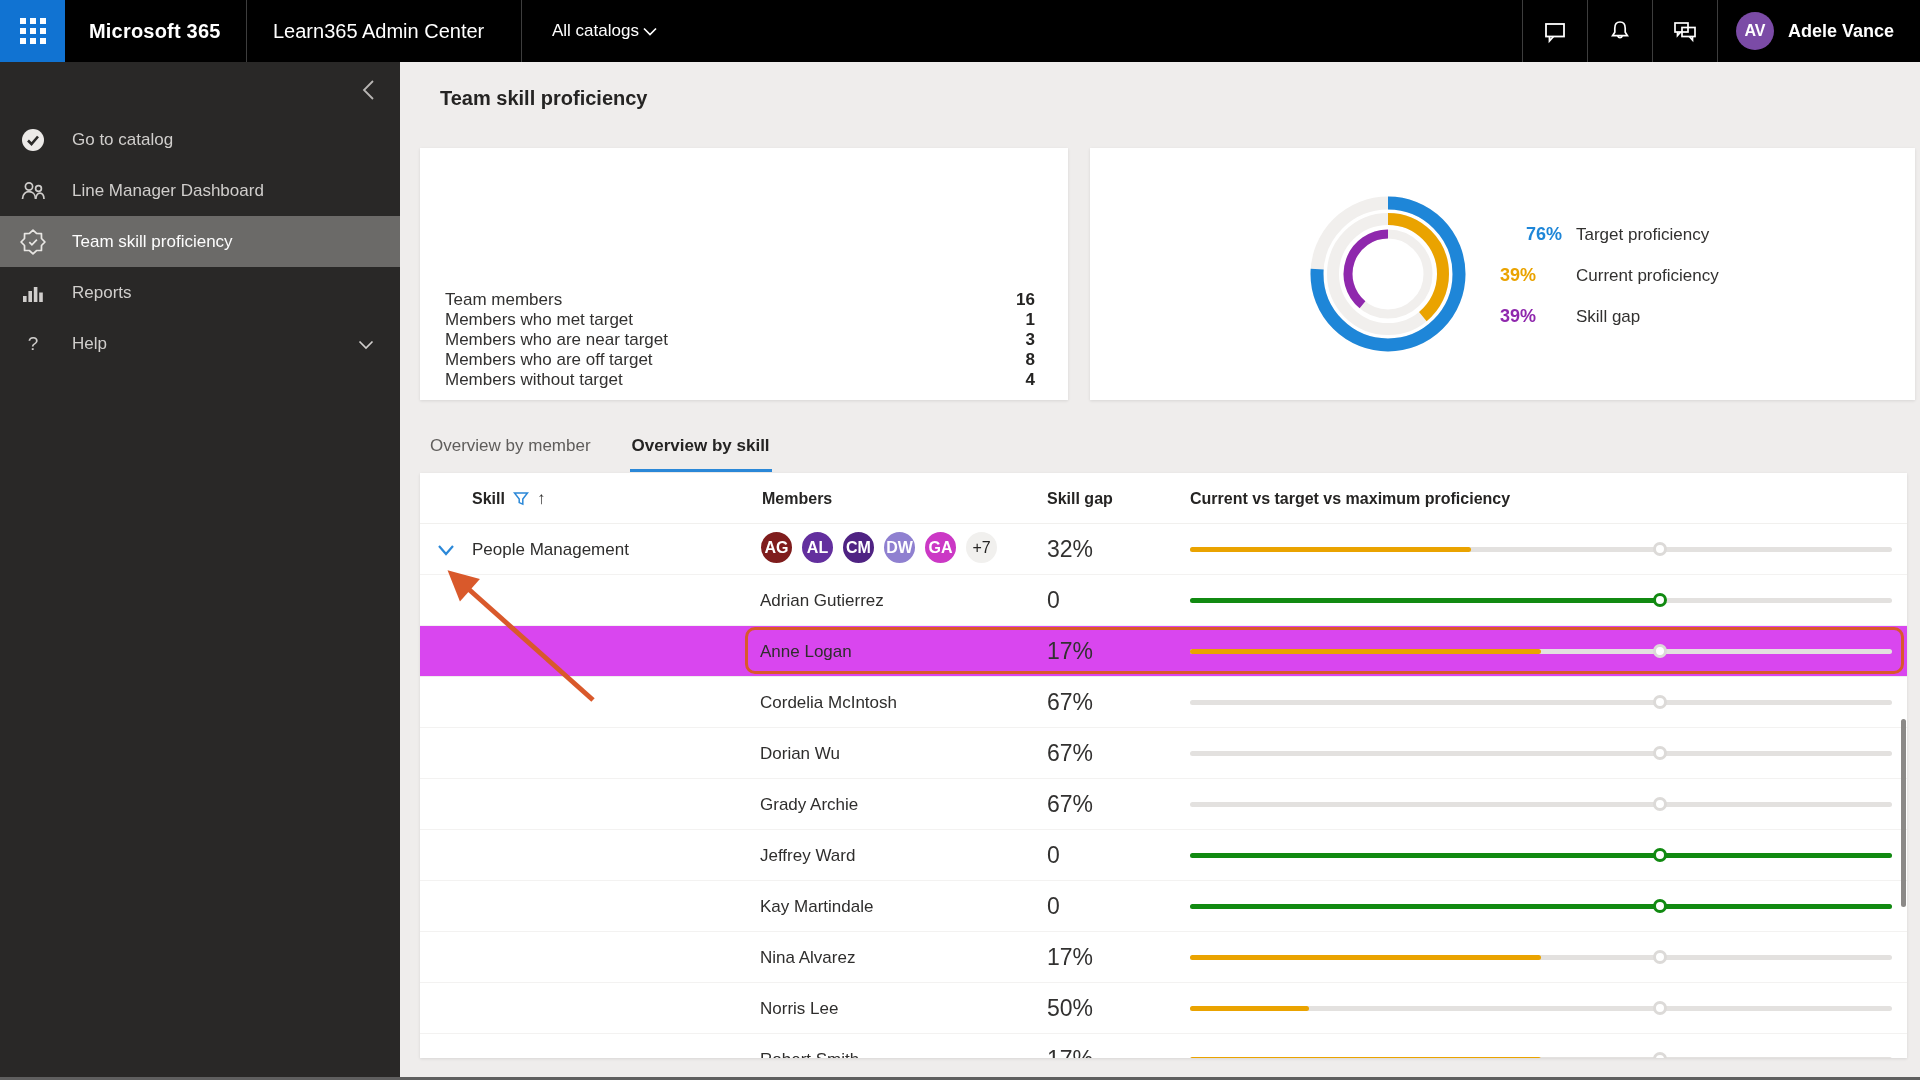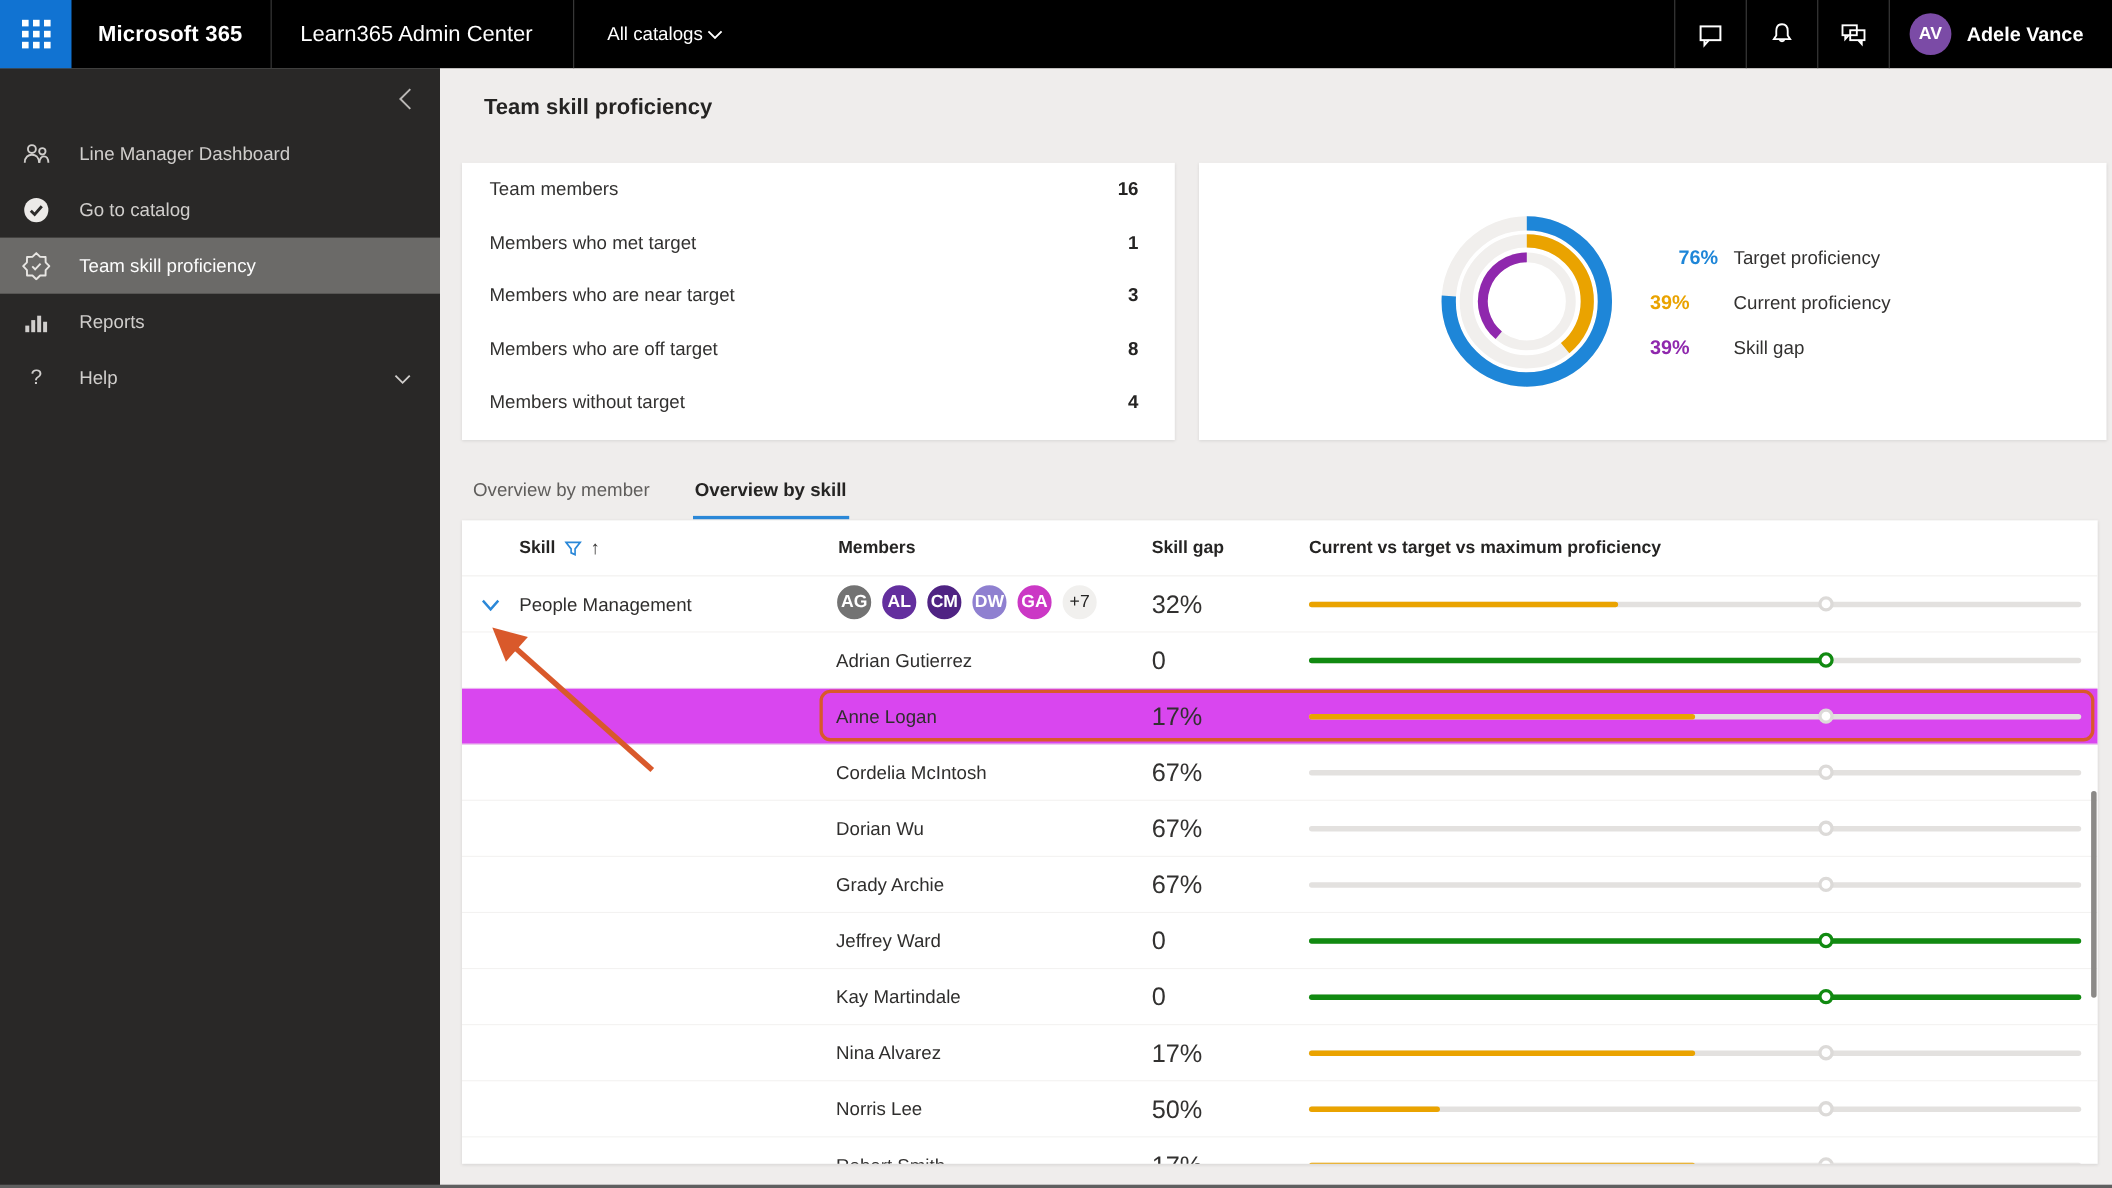--- a/index.html
+++ b/index.html
@@ -30,21 +30,21 @@
   .sb-item{height:51px;display:flex;align-items:center;padding-left:18px;color:#d0cecc;font-size:17px;cursor:pointer;position:relative;}
   .sb-item.selected{background:#6b6a68;color:#fdfdfd;}
   .sb-icon{width:30px;height:26px;display:flex;align-items:center;justify-content:center;margin-right:24px;flex:0 0 30px;}
   .sb-caret{position:absolute;right:26px;top:17px;}
 
   
   .main{position:absolute;left:400px;top:62px;width:1520px;height:1018px;background:#efedec;}
   .page-title{position:absolute;left:40px;top:25px;font-size:20px;font-weight:700;color:#252423;}
 
   .card{position:absolute;background:#fff;box-shadow:0 1px 3px rgba(0,0,0,.10);}
-  .card-summary{left:20px;top:86px;width:648px;height:252px;padding:14px 33px 24px 25px;display:flex;flex-direction:column;justify-content:space-between;}
+  .card-summary{left:20px;top:86px;width:648px;height:252px;padding:14px 33px 10px 25px;display:flex;flex-direction:column;justify-content:flex-end;}
   .stat-row{display:flex;align-items:center;justify-content:space-between;}
   .stat-label{font-size:17px;color:#323130;}
   .stat-value{font-size:17px;font-weight:700;color:#252423;}
 
   .card-donut{left:690px;top:86px;width:825px;height:252px;}
   .donut{position:absolute;left:198px;top:26px;}
   .legend{position:absolute;left:410px;top:66px;}
   .legend-row{height:41px;display:flex;align-items:center;}
   .legend-val{width:62px;font-size:18px;font-weight:700;}
   .legend-label{font-size:17px;color:#323130;margin-left:14px;}
@@ -151,37 +151,37 @@
 
   <div class="sidebar">
     <div class="sb-collapse">
       <svg width="14" height="24" viewBox="0 0 14 24">
           <polyline points="12,3 3,12 12,21" fill="none" stroke="#b8b6b4" stroke-width="1.8"></polyline>
         </svg>
     </div>
     <div class="sb-list" id="sidebar-mount">
         <div class="sb-item">
     <span class="sb-icon">
+            <svg width="26" height="26" viewBox="0 0 26 26">
+              <circle cx="13" cy="13" r="11" fill="#eceae8"></circle>
+              <path d="M8 13.5 L11.5 17 L18 9.5" fill="none" stroke="#2b2a29" stroke-width="2.6"></path>
+            </svg>
+          </span>
+    <span class="sb-label">Go to catalog</span>
+  </div>
+        <div class="sb-item">
+    <span class="sb-icon">
             <svg width="28" height="26" viewBox="0 0 28 26">
               <circle cx="10" cy="8.5" r="3.6" fill="none" stroke="#cfcdcb" stroke-width="1.7"></circle>
               <path d="M3.5 21 C3.5 15.5 7 13.7 10 13.7 C13 13.7 16.5 15.5 16.5 21" fill="none" stroke="#cfcdcb" stroke-width="1.7"></path>
               <circle cx="19.5" cy="10.5" r="2.9" fill="none" stroke="#cfcdcb" stroke-width="1.7"></circle>
               <path d="M16.8 21 C17.2 16.8 19 15.2 21 15.2 C23 15.2 24.8 16.8 25 21" fill="none" stroke="#cfcdcb" stroke-width="1.7"></path>
             </svg>
           </span>
     <span class="sb-label">Line Manager Dashboard</span>
-  </div>
-        <div class="sb-item">
-    <span class="sb-icon">
-            <svg width="26" height="26" viewBox="0 0 26 26">
-              <circle cx="13" cy="13" r="11" fill="#eceae8"></circle>
-              <path d="M8 13.5 L11.5 17 L18 9.5" fill="none" stroke="#2b2a29" stroke-width="2.6"></path>
-            </svg>
-          </span>
-    <span class="sb-label">Go to catalog</span>
   </div>
         <div class="sb-item selected">
     <span class="sb-icon">
             <svg width="26" height="26" viewBox="0 0 24 24">
               <polygon points="23,12 19.85,15.25 19.78,19.78 15.25,19.85 12,23 8.75,19.85 4.22,19.78 4.15,15.25 1,12 4.15,8.75 4.22,4.22 8.75,4.15 12,1 15.25,4.15 19.78,4.22 19.85,8.75" fill="none" stroke="#e8e6e3" stroke-width="1.6" stroke-linejoin="round"></polygon>
               <path d="M8.6 12.2 L11 14.6 L15.6 9.8" fill="none" stroke="#e8e6e3" stroke-width="1.6"></path>
             </svg>
           </span>
     <span class="sb-label">Team skill proficiency</span>
   </div>
@@ -279,21 +279,21 @@
       </div>
 
       <div class="trow">
         <div class="c-chevron">
           <svg width="18" height="12" viewBox="0 0 18 12">
               <polyline points="2,2 9,10 16,2" fill="none" stroke="#2b88d8" stroke-width="2.2"></polyline>
             </svg>
         </div>
         <div class="c-skill">People Management</div>
         <div class="avatars" id="avatars-mount">
-            <span class="avatar" style="background: #737373;">AG</span>
+            <span class="avatar" style="background: #7f1d1d;">AG</span>
             <span class="avatar" style="background: rgb(99, 47, 158);">AL</span>
             <span class="avatar" style="background: rgb(79, 35, 131);">CM</span>
             <span class="avatar" style="background: rgb(143, 128, 208);">DW</span>
             <span class="avatar" style="background: rgb(203, 56, 197);">GA</span>
             <span class="avatar more">+7</span>
           </div>
         <div class="c-gap">32%</div>
         <div class="prof-bar" id="group-bar">
           <div class="track"></div>
           <div class="fill" style="width: 40%; background: rgb(234, 163, 0);"></div>

